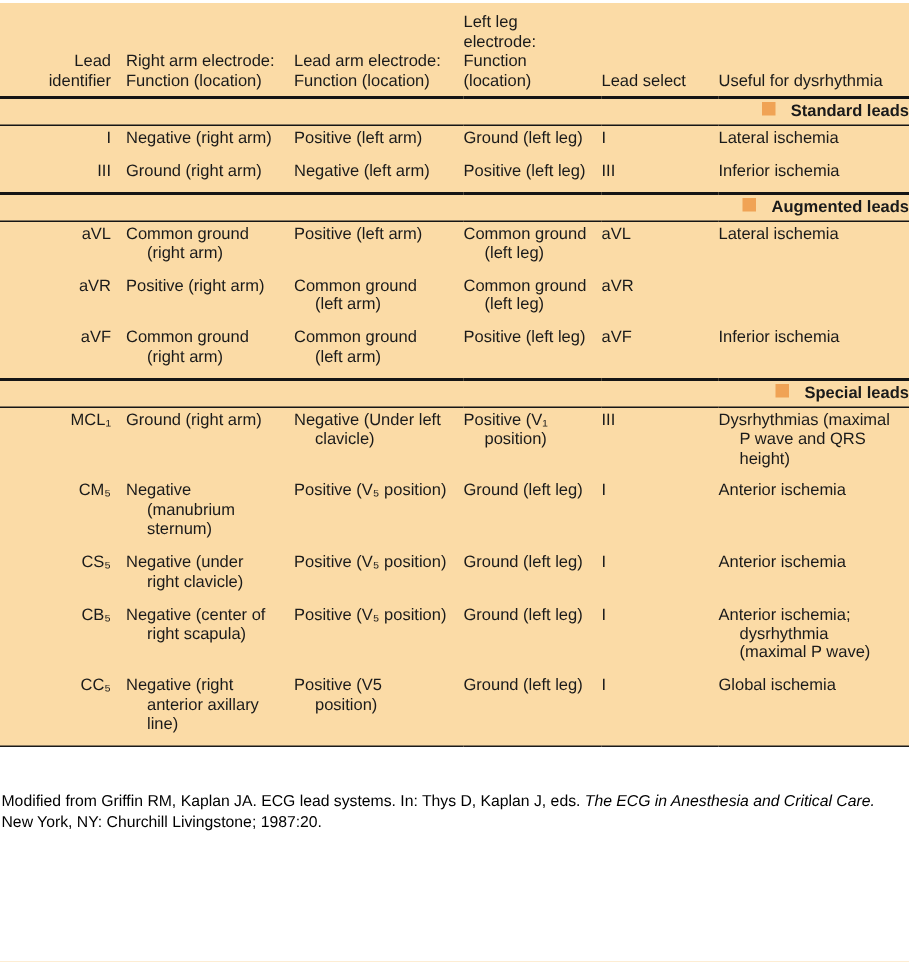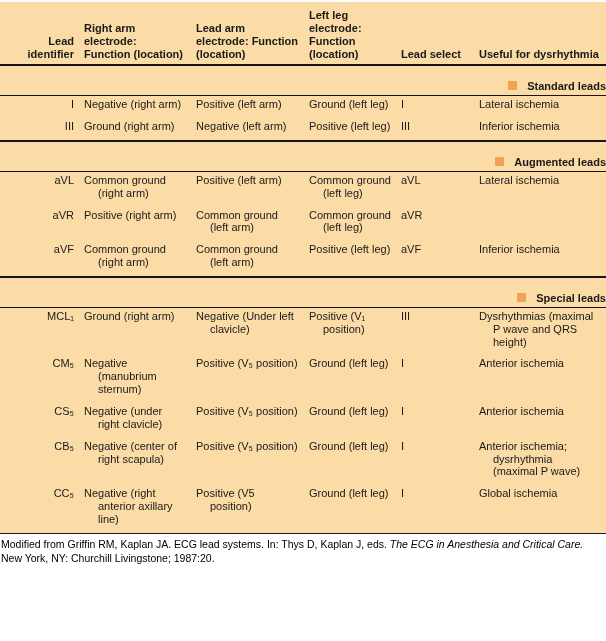--- a/index.html
+++ b/index.html
@@ -16,38 +16,38 @@
   }
   col.c1{width:84px;} col.c2{width:112px;} col.c3{width:113px;}
   col.c4{width:92px;} col.c5{width:78px;} col.c6{width:127px;}
   th, td {
     vertical-align:top; text-align:left;
     font-size:11px; line-height:1.17; font-weight:normal;
     padding:2px 10px 7px 0;
   }
   th:first-child, td:first-child { padding-left:8px;text-align:right; }
   thead th {
-    font-weight:bold; vertical-align:bottom;
+    font-weight:normal; vertical-align:bottom;
     padding-top:7px; padding-bottom:4px;
   }
   thead th.nowrap { white-space:nowrap; }
   tbody td:nth-child(2), tbody td:nth-child(3),
   tbody td:nth-child(4), tbody td:nth-child(6) {
     padding-left:14px; text-indent:-14px;
   }
   tr.band td {
-    padding:14px 0 2px 28px; font-weight:bold; text-indent:0;
+    padding:2px 0 2px 28px; font-weight:bold; text-indent:0;
     border-top:2px solid #151515; border-bottom:1px solid #151515;
   }
   .bullet {
     display:inline-block; width:9px; height:9px;
     background:var(--bullet,#f0a355); margin-right:10px;
   }
   .footer {
-    font-size:10.5px; line-height:1.32; padding:4px 2px 0 1px; color:#000;
+    font-size:10.5px; line-height:1.32; padding:4px 2px 0 1px; color:#000;margin-top:26px;
   }
   .footer .it { font-style:italic; }
 </style>
 </head>
 <body>
 
 <div class="table-wrap">
 <table>
   <colgroup>
     <col class="c1">

